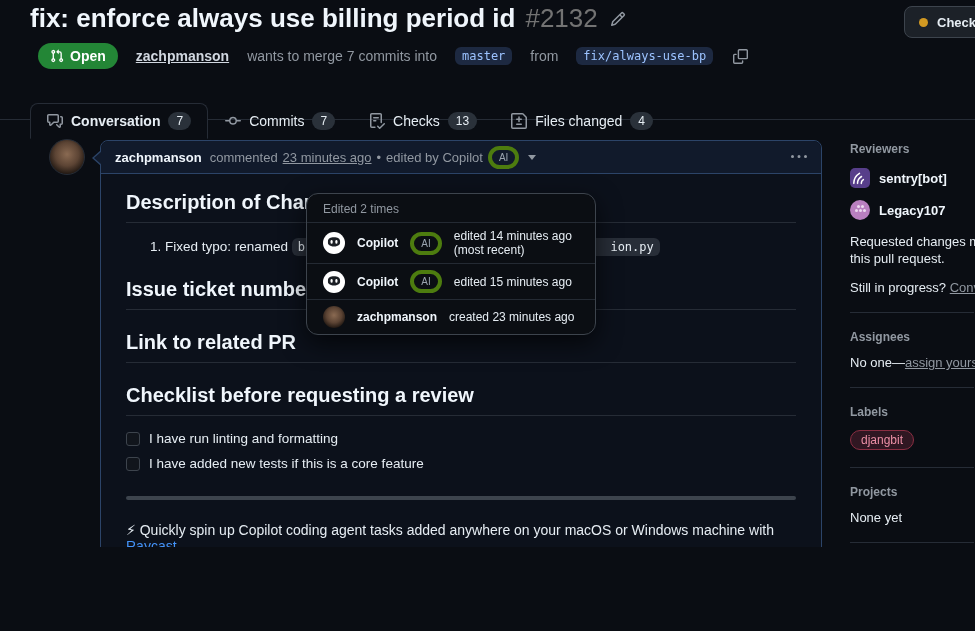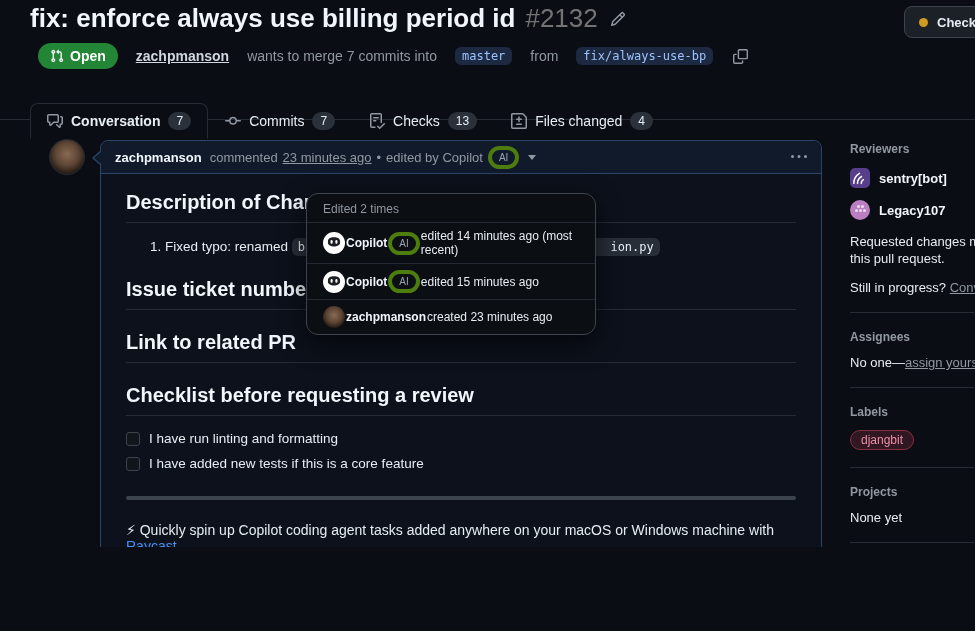--- a/index.html
+++ b/index.html
@@ -64,21 +64,21 @@
   .cb-row{display:flex;align-items:center;gap:9px;font-size:13.5px;margin-bottom:8px;line-height:17px;}
   .cb{width:14px;height:14px;box-sizing:border-box;border:1px solid #3d444d;border-radius:3px;
       background:#11151c;flex:none;cursor:pointer;}
   .hr-thick{height:4px;background:#3d444d;border:none;border-radius:2px;margin:24px 0 0;}
   .foot-line{margin-top:22px;font-size:14px;color:#e6edf3;}
   .foot-line a{color:#4493f8;text-decoration:underline;cursor:pointer;}
   
   .dropdown{position:absolute;left:306px;top:168px;width:288px;background:#0b0e13;border:1px solid #3d444d;
             border-radius:12px;box-shadow:0 8px 24px rgba(0,0,0,.65);z-index:10;overflow:hidden;font-size:12px;margin-top:25px;}
   .dd-title{padding:8px 16px 6px;color:#9198a1;}
-  .dd-row{display:flex;align-items:center;gap:1px;padding:6px 16px;border-top:1px solid #242a33;cursor:pointer;}
+  .dd-row{display:flex;align-items:center;gap:12px;padding:6px 16px;border-top:1px solid #242a33;cursor:pointer;}
   .dd-row b{font-weight:700;color:#f0f6fc;}
   .av-copilot{width:22px;height:22px;flex:none;}
   .av-photo{width:22px;height:22px;border-radius:50%;flex:none;
             background:radial-gradient(circle at 50% 42%,#8a6a52 0%,#5c4434 45%,#1d1510 78%);}
   
   .sidebar{position:absolute;left:850px;top:142px;width:220px;font-size:13px;}
   .sb-title{font-size:12px;font-weight:600;color:#9198a1;}
   .rev-row{display:flex;align-items:center;gap:9px;margin-top:12px;font-weight:700;color:#f0f6fc;}
   .av-sentry{width:20px;height:20px;border-radius:5px;background:#573e8a;flex:none;}
   .av-legacy{width:20px;height:20px;border-radius:50%;background:#b97fc0;flex:none;position:relative;}

